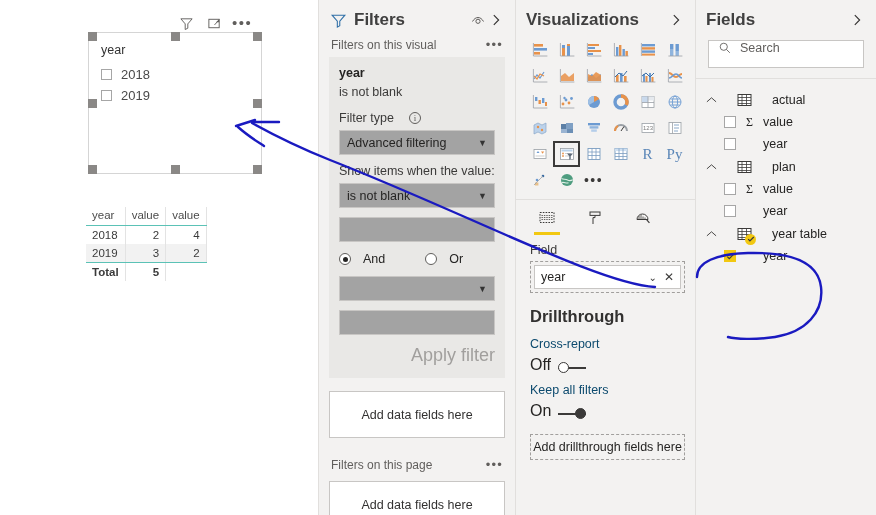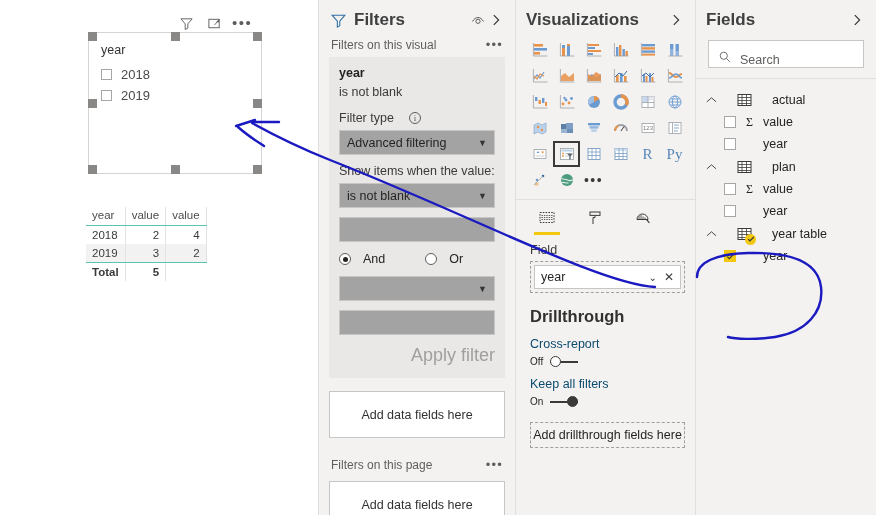--- a/index.html
+++ b/index.html
@@ -120,37 +120,37 @@
   .field-chip {
     background:#fff; border:1px solid #c8c6c4; height:24px; display:flex; align-items:center;
     padding:0 6px; font-size:12.5px; color:#252423;
   }
   .chip-actions { margin-left:auto; display:flex; gap:7px; color:#3b3a39; align-items:center; }
   .chip-caret { font-size:10px; }
   .chip-x { font-size:12px; }
 
   .drill-title { font-size:16.5px; color:#323130; font-weight:600; padding:14px 0 2px 14px; }
   .drill-sub { font-size:12.5px; color:#0c4a6e; padding:9px 0 0 14px; }
-  .toggle-row { display:flex; align-items:flex-start; gap:7px; padding:5px 0 0 14px; font-size:10px; color:#252423; }
+  .toggle-row { display:flex; align-items:flex-end; gap:7px; padding:5px 0 0 14px; font-size:16px; color:#252423; }
   .toggle { width:28px; height:12px; position:relative; cursor:pointer; }
   .toggle .track { position:absolute; left:0; top:5px; width:28px; height:1.5px; background:#3b3a39; }
   .toggle .knob { position:absolute; top:0; width:11px; height:11px; border-radius:50%; border:1.5px solid #3b3a39; background:#fff; }
   .toggle.off .knob { left:0; }
   .toggle.on .knob { right:0; background:#3b3a39; }
   .drill-dropzone {
     margin:14px 10px 0 14px; border:1px dashed #a19f9d; background:#f3f2f1;
     height:26px; display:flex; align-items:center; justify-content:center;
     font-size:12.5px; color:#252423;
   }
 
   
   .fields-pane { flex:1 1 auto; border-left:1px solid #e1dfdd; }
   .search-box {
     margin:6px 12px 0 12px; background:#fff; border:1px solid #c8c6c4; height:28px;
-    display:flex; align-items:flex-end; gap:8px; padding:0 9px; cursor:text;
+    display:flex; align-items:flex-start; gap:8px; padding:0 9px; cursor:text;
   }
   .search-ph { font-size:12.5px; color:#605e5c; }
   .fields-list { padding-top:9px; border-top:1px solid #e1dfdd; margin-top:10px; }
   .table-row { display:flex; align-items:center; gap:20px; height:23px; padding-left:10px; cursor:pointer; }
   .chev { width:11px; color:#3b3a39; display:flex; align-items:center; justify-content:center; }
   .tbl-icon { position:relative; width:15px; height:14px; }
   .badge-check {
     position:absolute; right:-4px; bottom:-4px; width:11px; height:11px; border-radius:50%;
     background:#f2c811; display:flex; align-items:center; justify-content:center;
   }

